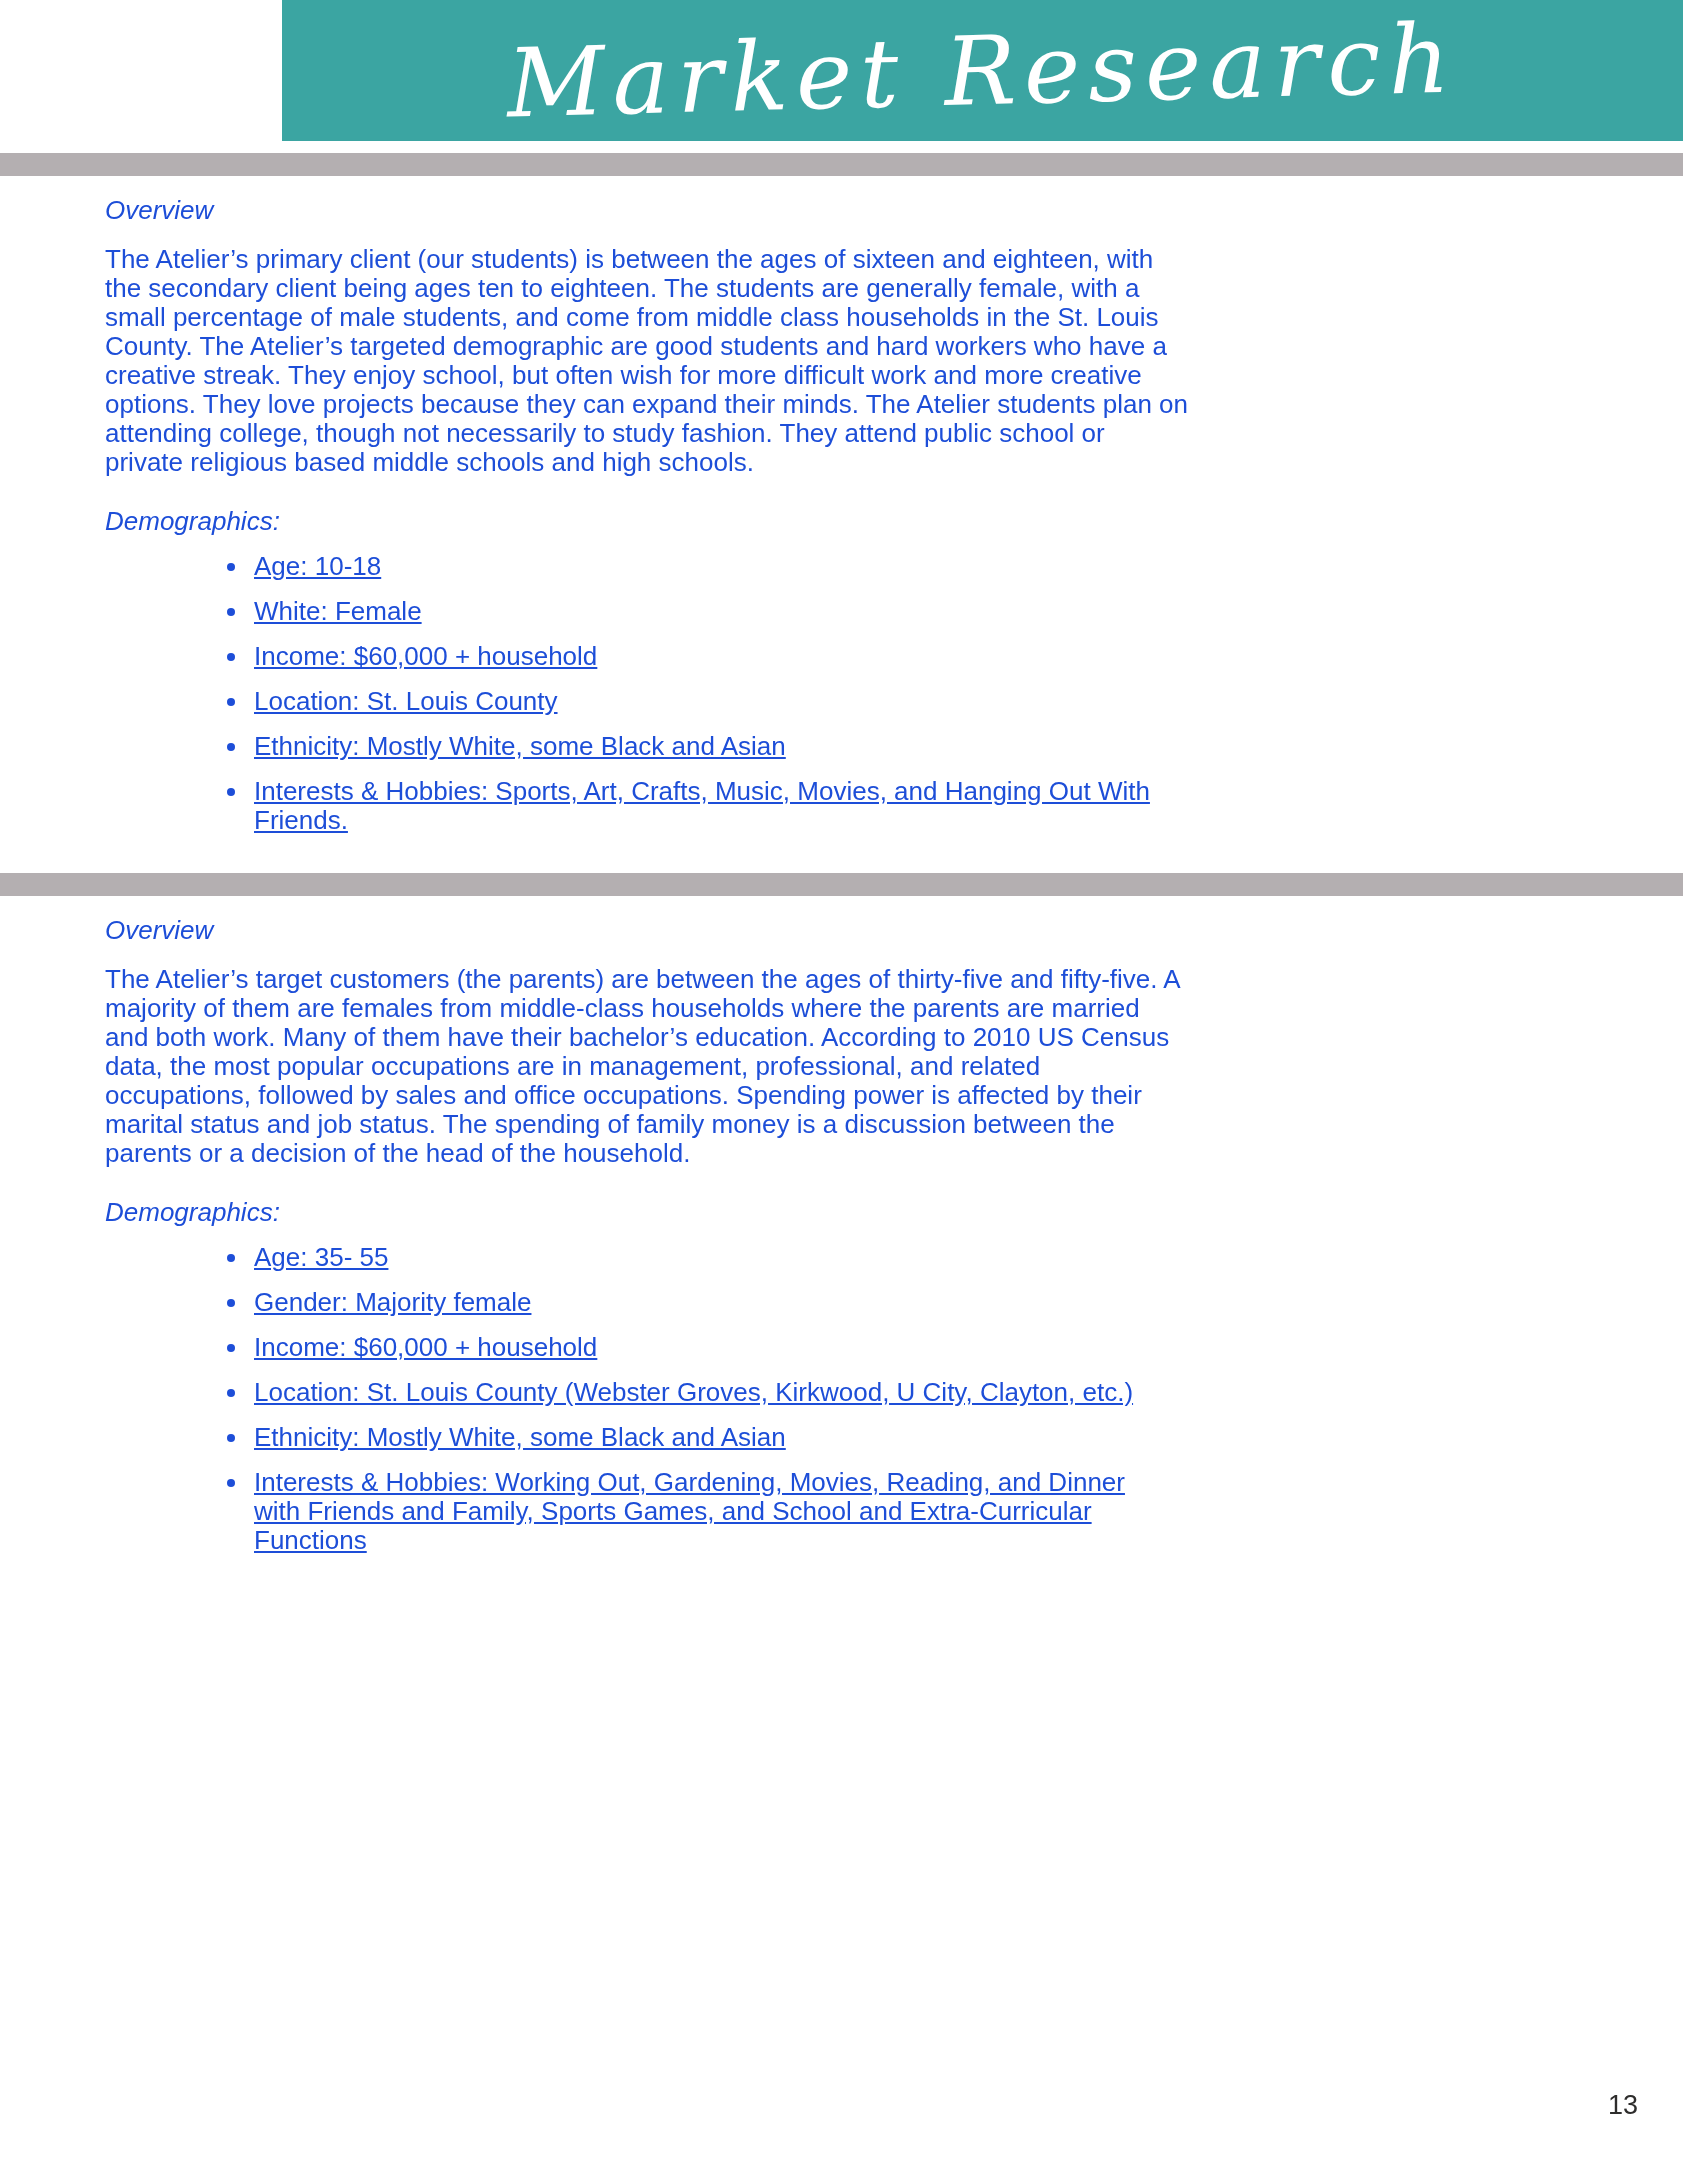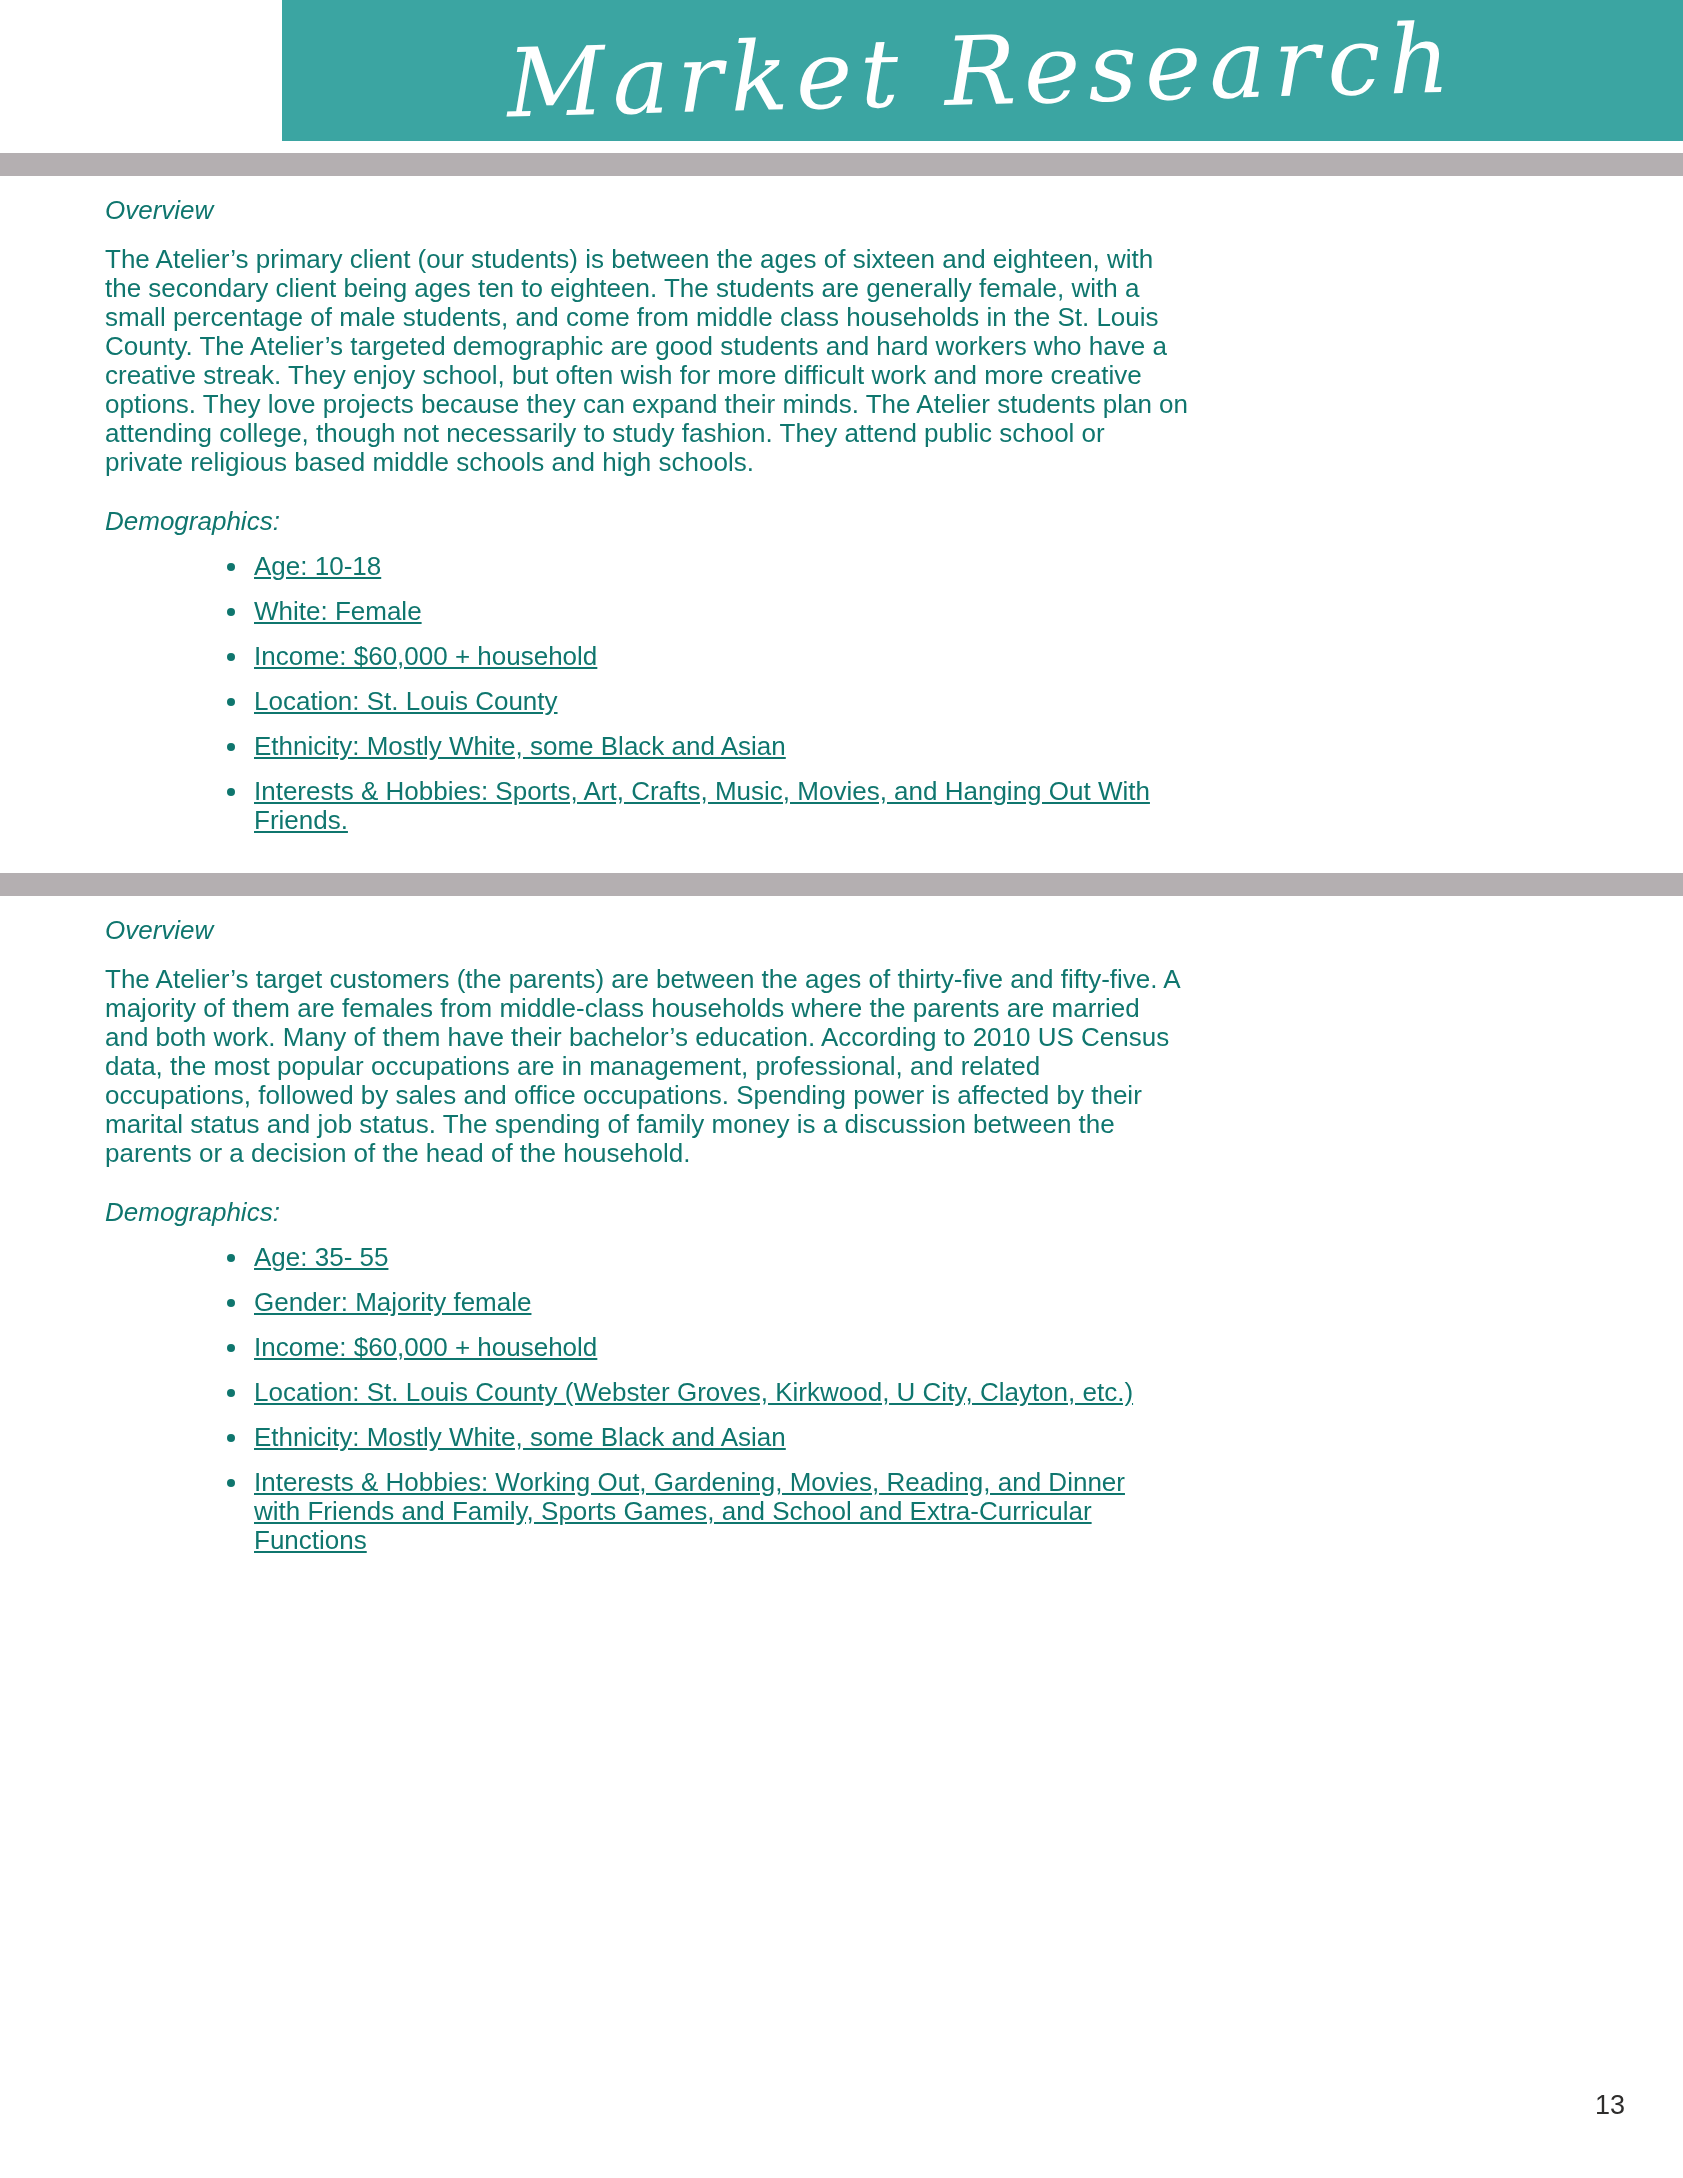--- a/index.html
+++ b/index.html
@@ -47,21 +47,21 @@
     letter-spacing:1px;
     padding:7px 0 13px 14px;
   }
 
   
   .content {
     margin-left:105px;
     width:1084px;
     font-size:26px;
     line-height:29px;
-    color:#0f766e;
+    color:#1d4ed8;
   }
   .overview-label {
     font-style:italic;
     margin-top:20px;
   }
   .para { margin-top:20px; }
   .demo-label {
     font-style:italic;
     margin-top:30px;
   }
@@ -72,21 +72,21 @@
   }
   ul.bullets li {
     padding-left:4px;
     margin:16px;
     text-decoration:underline;
   }
 
   
   .page-number {
     position:absolute;
-    right:58px;
+    right:45px;
     bottom:57px;
     font-size:27px;
     color:#2e2d2c;
   }
 </style>
 </head>
 <body>
 
 <div class="page">
 

